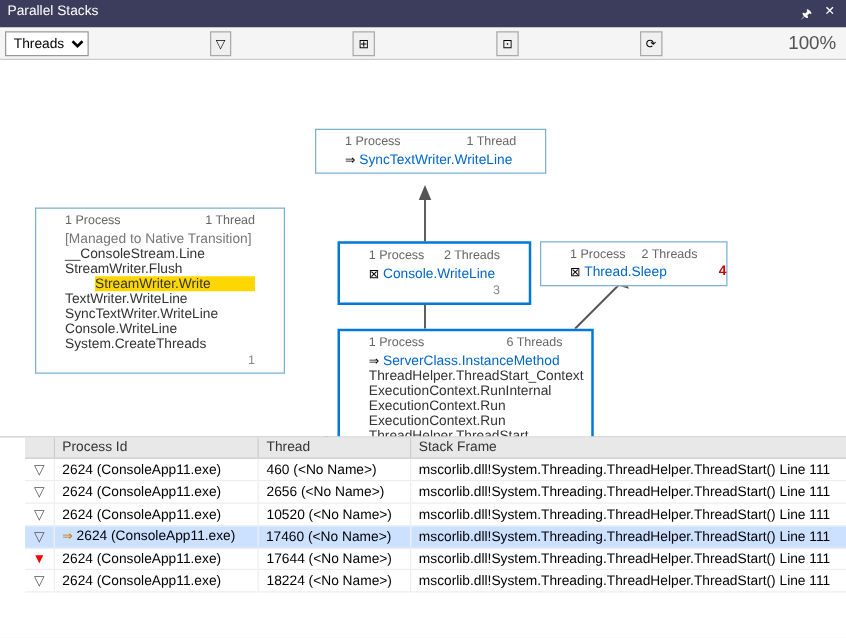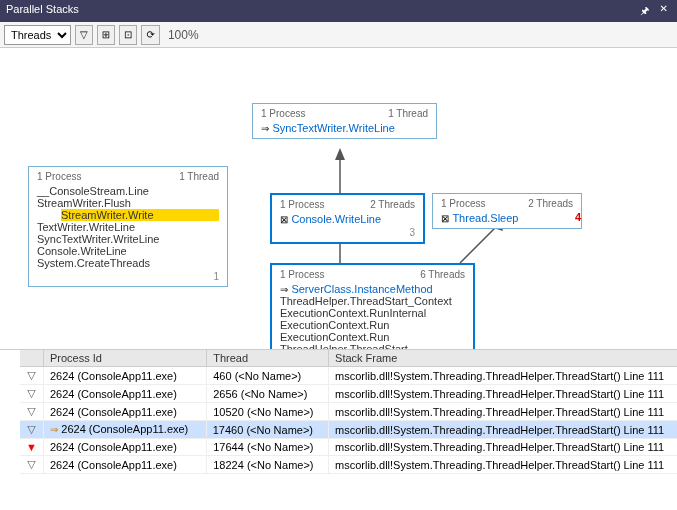--- a/index.html
+++ b/index.html
@@ -35,58 +35,59 @@
       padding: 0 3px;
     }
     .toolbar {
       background: #f5f5f5;
       border-bottom: 1px solid #ccc;
       padding: 2px 4px;
       display: flex;
       align-items: center;
       gap: 4px;
       height: 26px;
+      justify-content: space-between;
     }
     .toolbar-select {
       border: 1px solid #999;
       background: white;
       font-size: 11px;
       padding: 1px 2px;
       height: 20px;
     }
     .toolbar-btn {
       border: 1px solid #aaa;
       background: #f0f0f0;
       font-size: 10px;
       padding: 1px 4px;
       cursor: pointer;
       height: 20px;
     }
     .zoom-label {
-      font-size: 12px;
+      font-size: 15px;
       color: #555;
       padding: 0 4px;
     }
     .main-area {
       display: flex;
       flex-direction: column;
       height: calc(510px - 22px - 26px);
     }
     .diagram-area {
       flex: 1;
       background: white;
       position: relative;
       overflow: hidden;
       border-bottom: 1px solid #ccc;
     }
     .stack-box {
       position: absolute;
       border: 1px solid #7ab0d4;
       background: white;
-      padding: 4px 8px;
+      padding: 4px 23px;
       font-size: 11px;
     }
     .stack-box.current {
       border: 2px solid #0078d7;
     }
     .stack-box-header {
       color: #666;
       font-size: 10px;
       margin-bottom: 3px;
       display: flex;
@@ -235,20 +236,21 @@
       </div>
     </div>
 
     <div class="label-badge" style="left:575px; top:163px;">4</div>
 
     <div class="stack-box" style="left:28px; top:118px; width:200px;">
       <div class="stack-box-header">
         <span>1 Process</span>
         <span>1 Thread</span>
       </div>
+      <div class="stack-box-method" style="color:#777;">[Managed to Native Transition]</div>
       <div class="stack-box-method">__ConsoleStream.Line</div>
       <div class="stack-box-method">StreamWriter.Flush</div>
       <div class="stack-box-method current-frame">StreamWriter.Write</div>
       <div class="stack-box-method">TextWriter.WriteLine</div>
       <div class="stack-box-method">SyncTextWriter.WriteLine</div>
       <div class="stack-box-method">Console.WriteLine</div>
       <div class="stack-box-method">System.CreateThreads</div>
       <div style="text-align:right; font-size:10px; color:#888; margin-top:2px;">1</div>
     </div>
 

